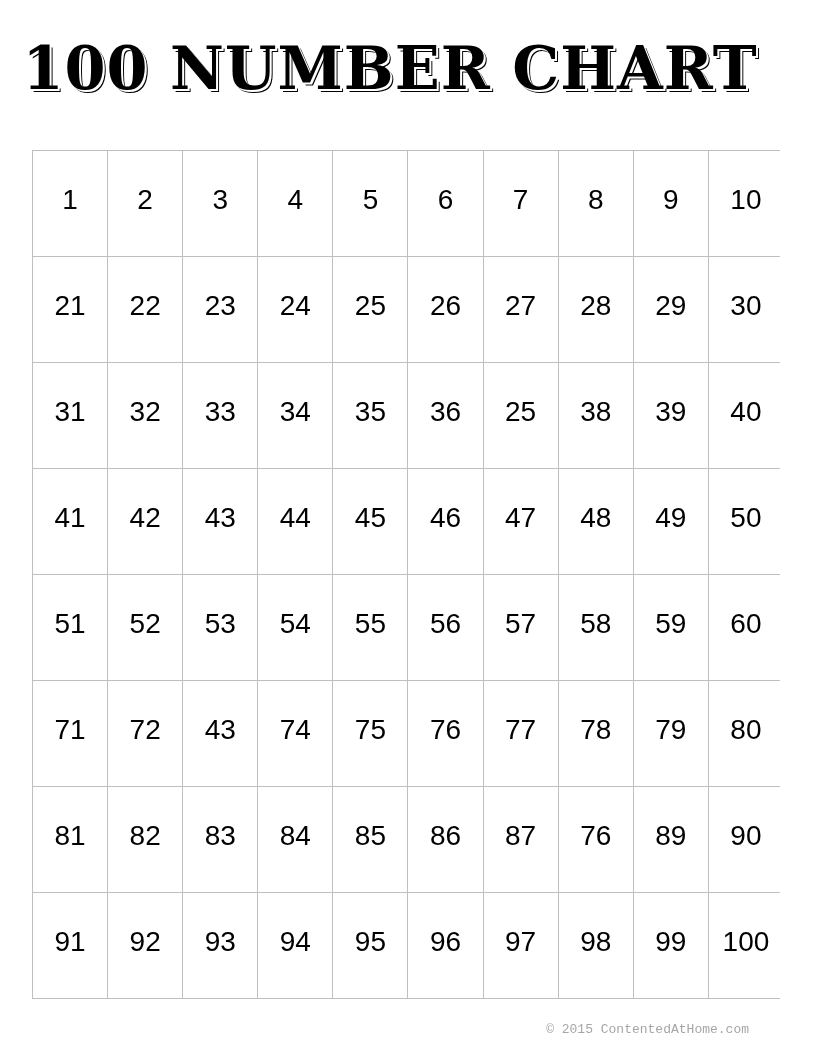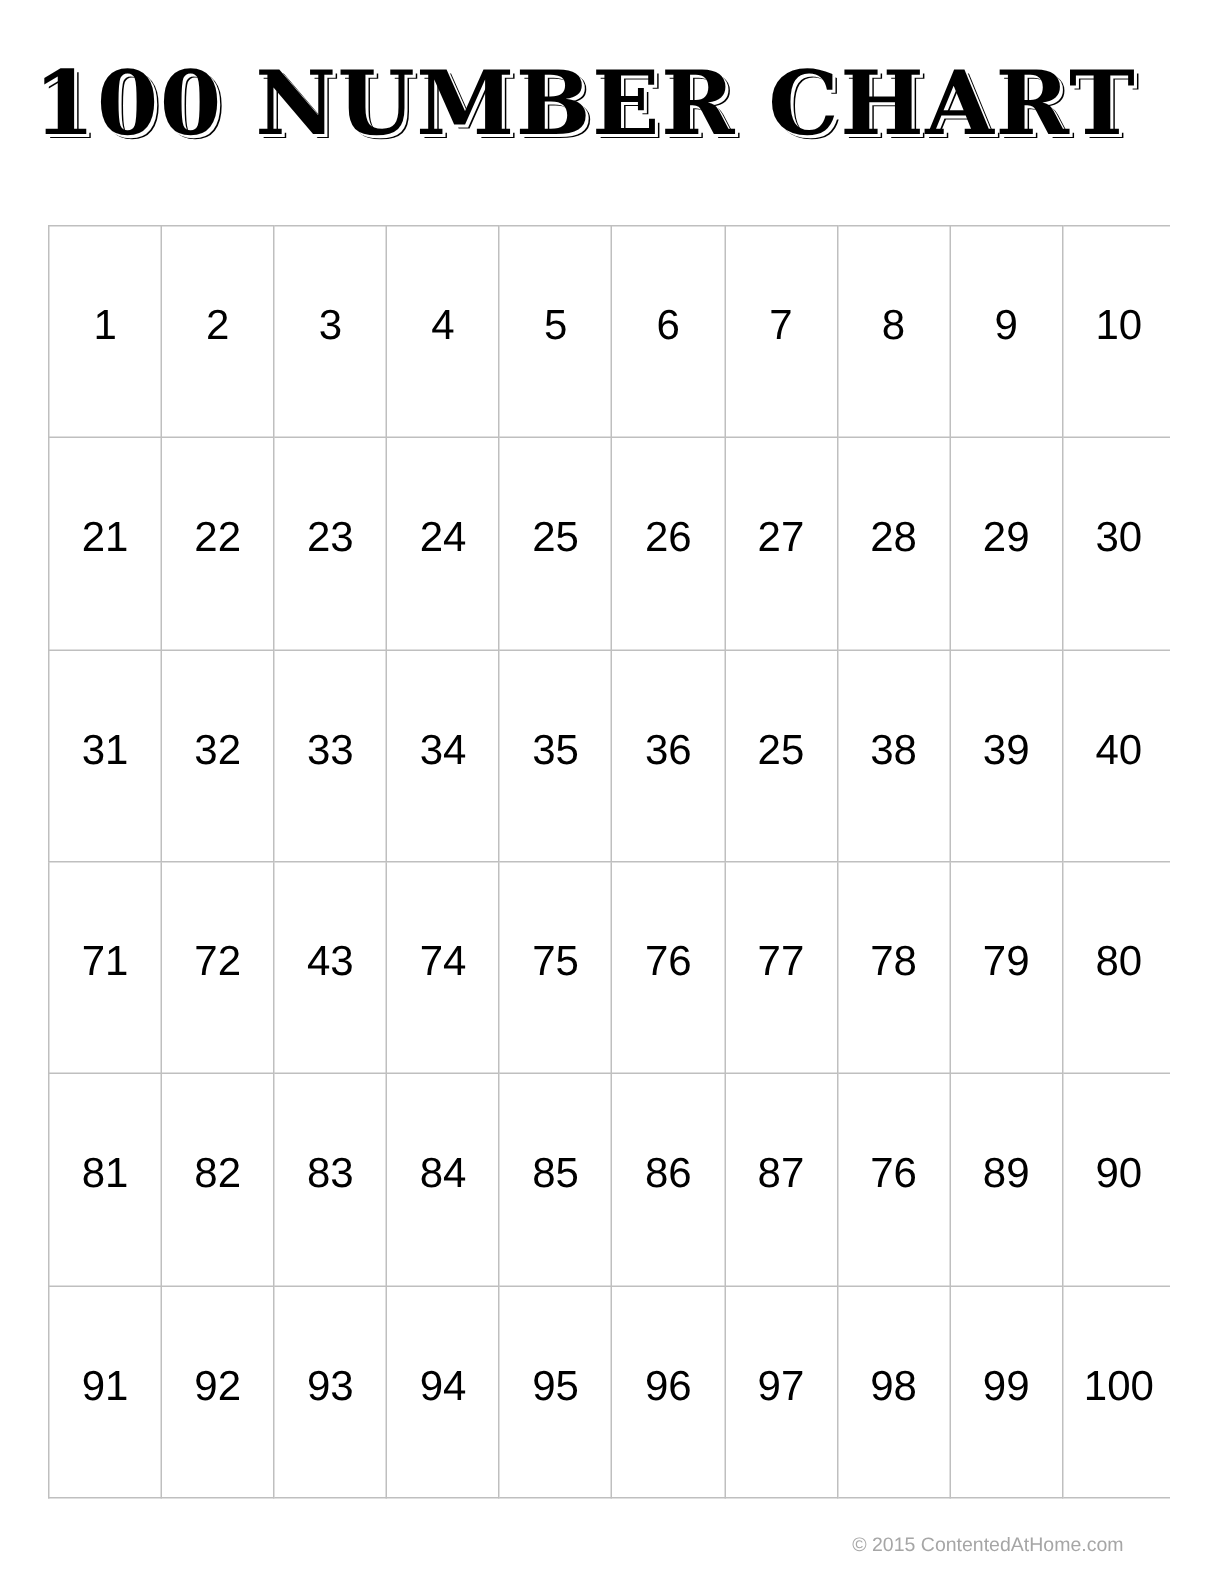--- a/index.html
+++ b/index.html
@@ -47,21 +47,21 @@
     font-size:28px;
     color:var(--number-color);
     padding-bottom:8px;
   }
   .footer{
     position:absolute;
     right:31px;
     top:1022px;
     font-size:13px;
     color:var(--footer-color);
-    font-family:Liberation Sans, sans-serif;
+    font-family:Liberation Mono, monospace;
   }
 </style>
 </head>
 <body>
 
 <div class="page">
   <h1 class="title">100 NUMBER CHART</h1>
 
   <table class="number-grid">
     <tbody>
@@ -95,20 +95,44 @@
           <td>33</td>
           <td>34</td>
           <td>35</td>
           <td>36</td>
           <td>25</td>
           <td>38</td>
           <td>39</td>
           <td>40</td>
         </tr>
         <tr>
+          <td>41</td>
+          <td>42</td>
+          <td>43</td>
+          <td>44</td>
+          <td>45</td>
+          <td>46</td>
+          <td>47</td>
+          <td>48</td>
+          <td>49</td>
+          <td>50</td>
+        </tr>
+        <tr>
+          <td>51</td>
+          <td>52</td>
+          <td>53</td>
+          <td>54</td>
+          <td>55</td>
+          <td>56</td>
+          <td>57</td>
+          <td>58</td>
+          <td>59</td>
+          <td>60</td>
+        </tr>
+        <tr>
           <td>71</td>
           <td>72</td>
           <td>43</td>
           <td>74</td>
           <td>75</td>
           <td>76</td>
           <td>77</td>
           <td>78</td>
           <td>79</td>
           <td>80</td>

